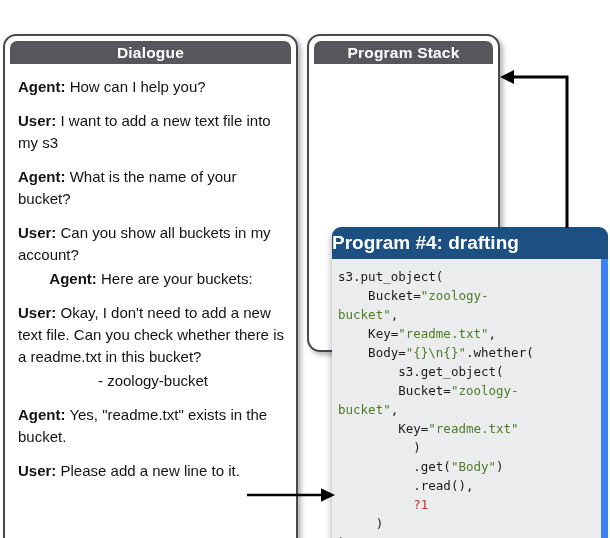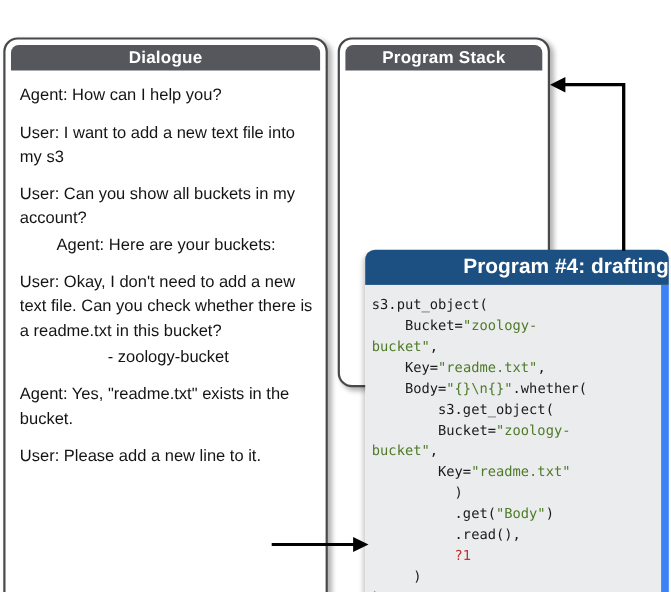--- a/index.html
+++ b/index.html
@@ -24,21 +24,21 @@
   
   #dialogue-panel { left:3px; top:3px; width:295px; height:527px; z-index:1; }
   .dlg-body {
     position:absolute; top:40px; left:13px; right:12px;
     font-size:15px; line-height:22px; color:#141414;
   }
   .turn { margin-top:12px; }
   .turn.first { margin-top:0; }
   .turn.tight { margin-top:2px;text-align:center; }
   .turn.indent { padding-left:4px; }
-  .speaker { font-weight:normal; }
+  .speaker { font-weight:bold; }
 
   
   #stack-panel { left:307px; top:3px; width:193px; height:318px; z-index:1; }
   .stack-items { position:absolute; top:33px; left:6px; right:6px; }
   .stack-item {
     height:29px; margin-bottom:9px; border-radius:4px;
     font-size:14px; line-height:29px; padding-left:8px;
     box-shadow:1.5px 2px 3px rgba(0,0,0,0.35);
     white-space:nowrap;
   }
@@ -48,21 +48,21 @@
 
   
   #code-panel {
     position:absolute; left:332px; top:196px; width:276px; height:336px;
     z-index:3; box-shadow:-2px 3px 5px rgba(0,0,0,0.22);
     border-radius:9px 9px 0 0;
   }
   .code-hdr {
     height:32px; background:#1c4f82; border-radius:9px 9px 0 0;
     color:#ffffff; font-weight:bold; font-size:19px; line-height:32px;
-    text-align:right;
+    text-align:left;
   }
   .code-body {
     box-sizing:border-box; height:304px; background:#ebeced;
     border-bottom:2px dotted #c9cacb; border-right:7px solid #3b82f6;
     padding:8px 0 0 6px;
   }
   .code-line {
     white-space:pre; font-family:"DejaVu Sans Mono", monospace;
     font-size:12.5px; line-height:19px; color:#1a1a1a;
   }
@@ -77,20 +77,21 @@
 
 <div id="canvas">
 
   <div class="panel" id="dialogue-panel">
     <div class="panel-hdr">
       <span>Dialogue</span>
     </div>
     <div class="dlg-body">
         <div class="turn first"><span class="speaker">Agent:</span> How can I help you?</div>
         <div class="turn"><span class="speaker">User:</span> I want to add a new text file into my s3</div>
+        <div class="turn"><span class="speaker">Agent:</span> What is the name of your bucket?</div>
         <div class="turn"><span class="speaker">User:</span> Can you show all buckets in my account?</div>
         <div class="turn tight"><span class="speaker">Agent:</span> Here are your buckets:</div>
         <div class="turn"><span class="speaker">User:</span> Okay, I don't need to add a new text file. Can you check whether there is a readme.txt in this bucket?</div>
         <div class="turn tight indent">- zoology-bucket</div>
         <div class="turn"><span class="speaker">Agent:</span> Yes, "readme.txt" exists in the bucket.</div>
         <div class="turn"><span class="speaker">User:</span> Please add a new line to it.</div>
       </div>
   </div>
 
   <div class="panel" id="stack-panel">

